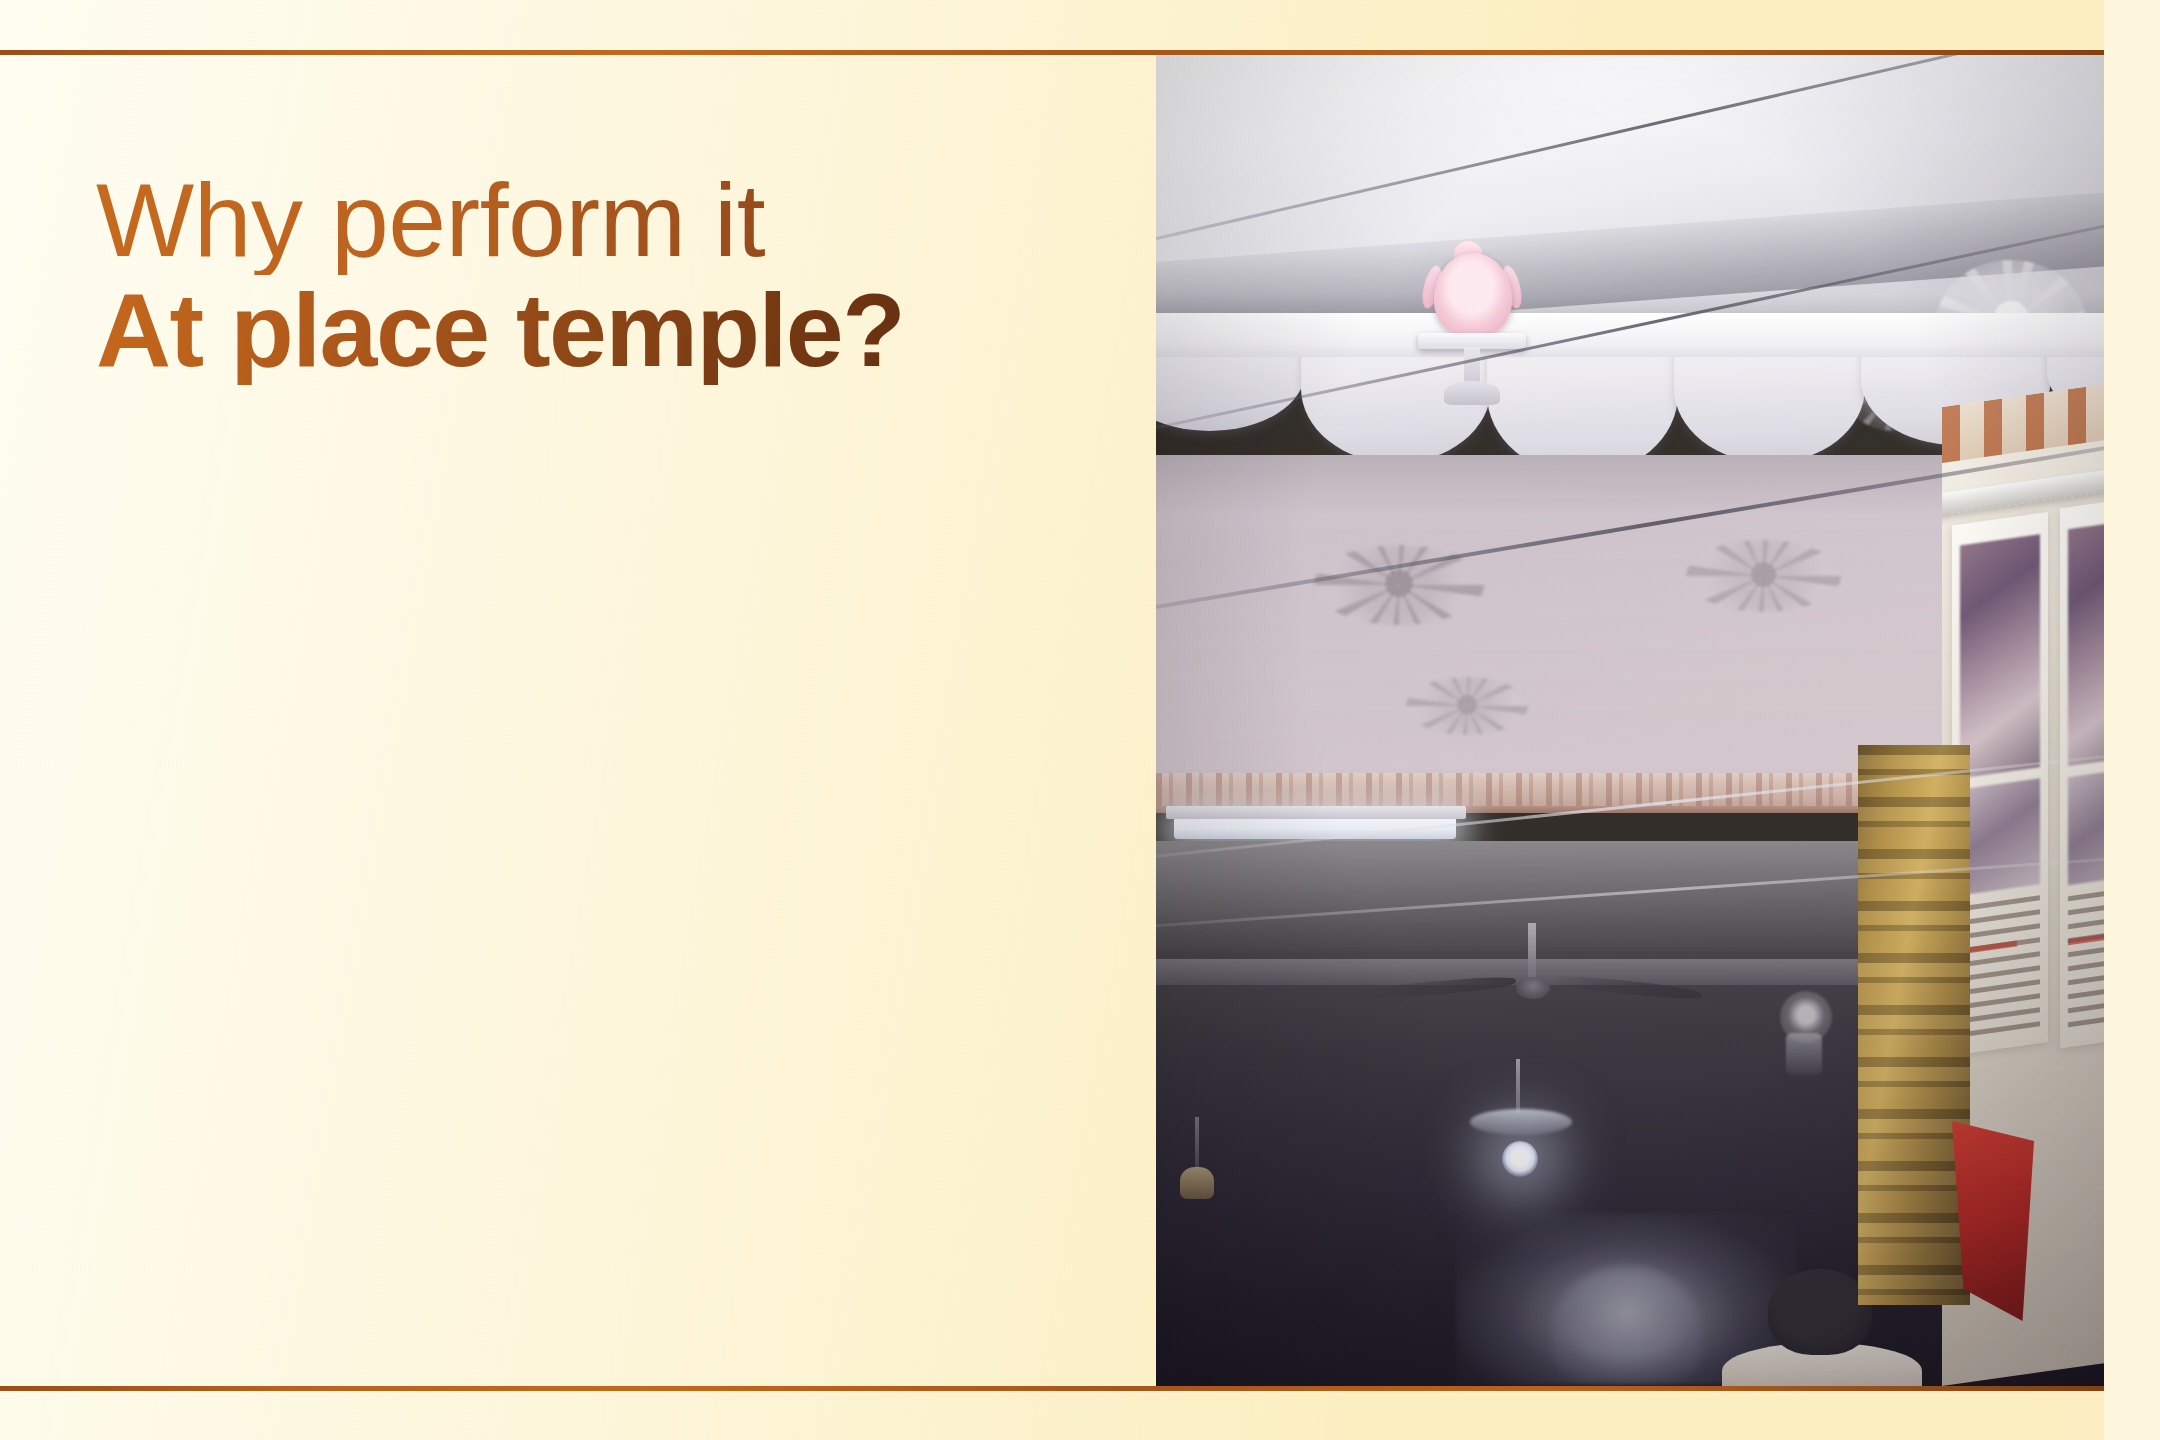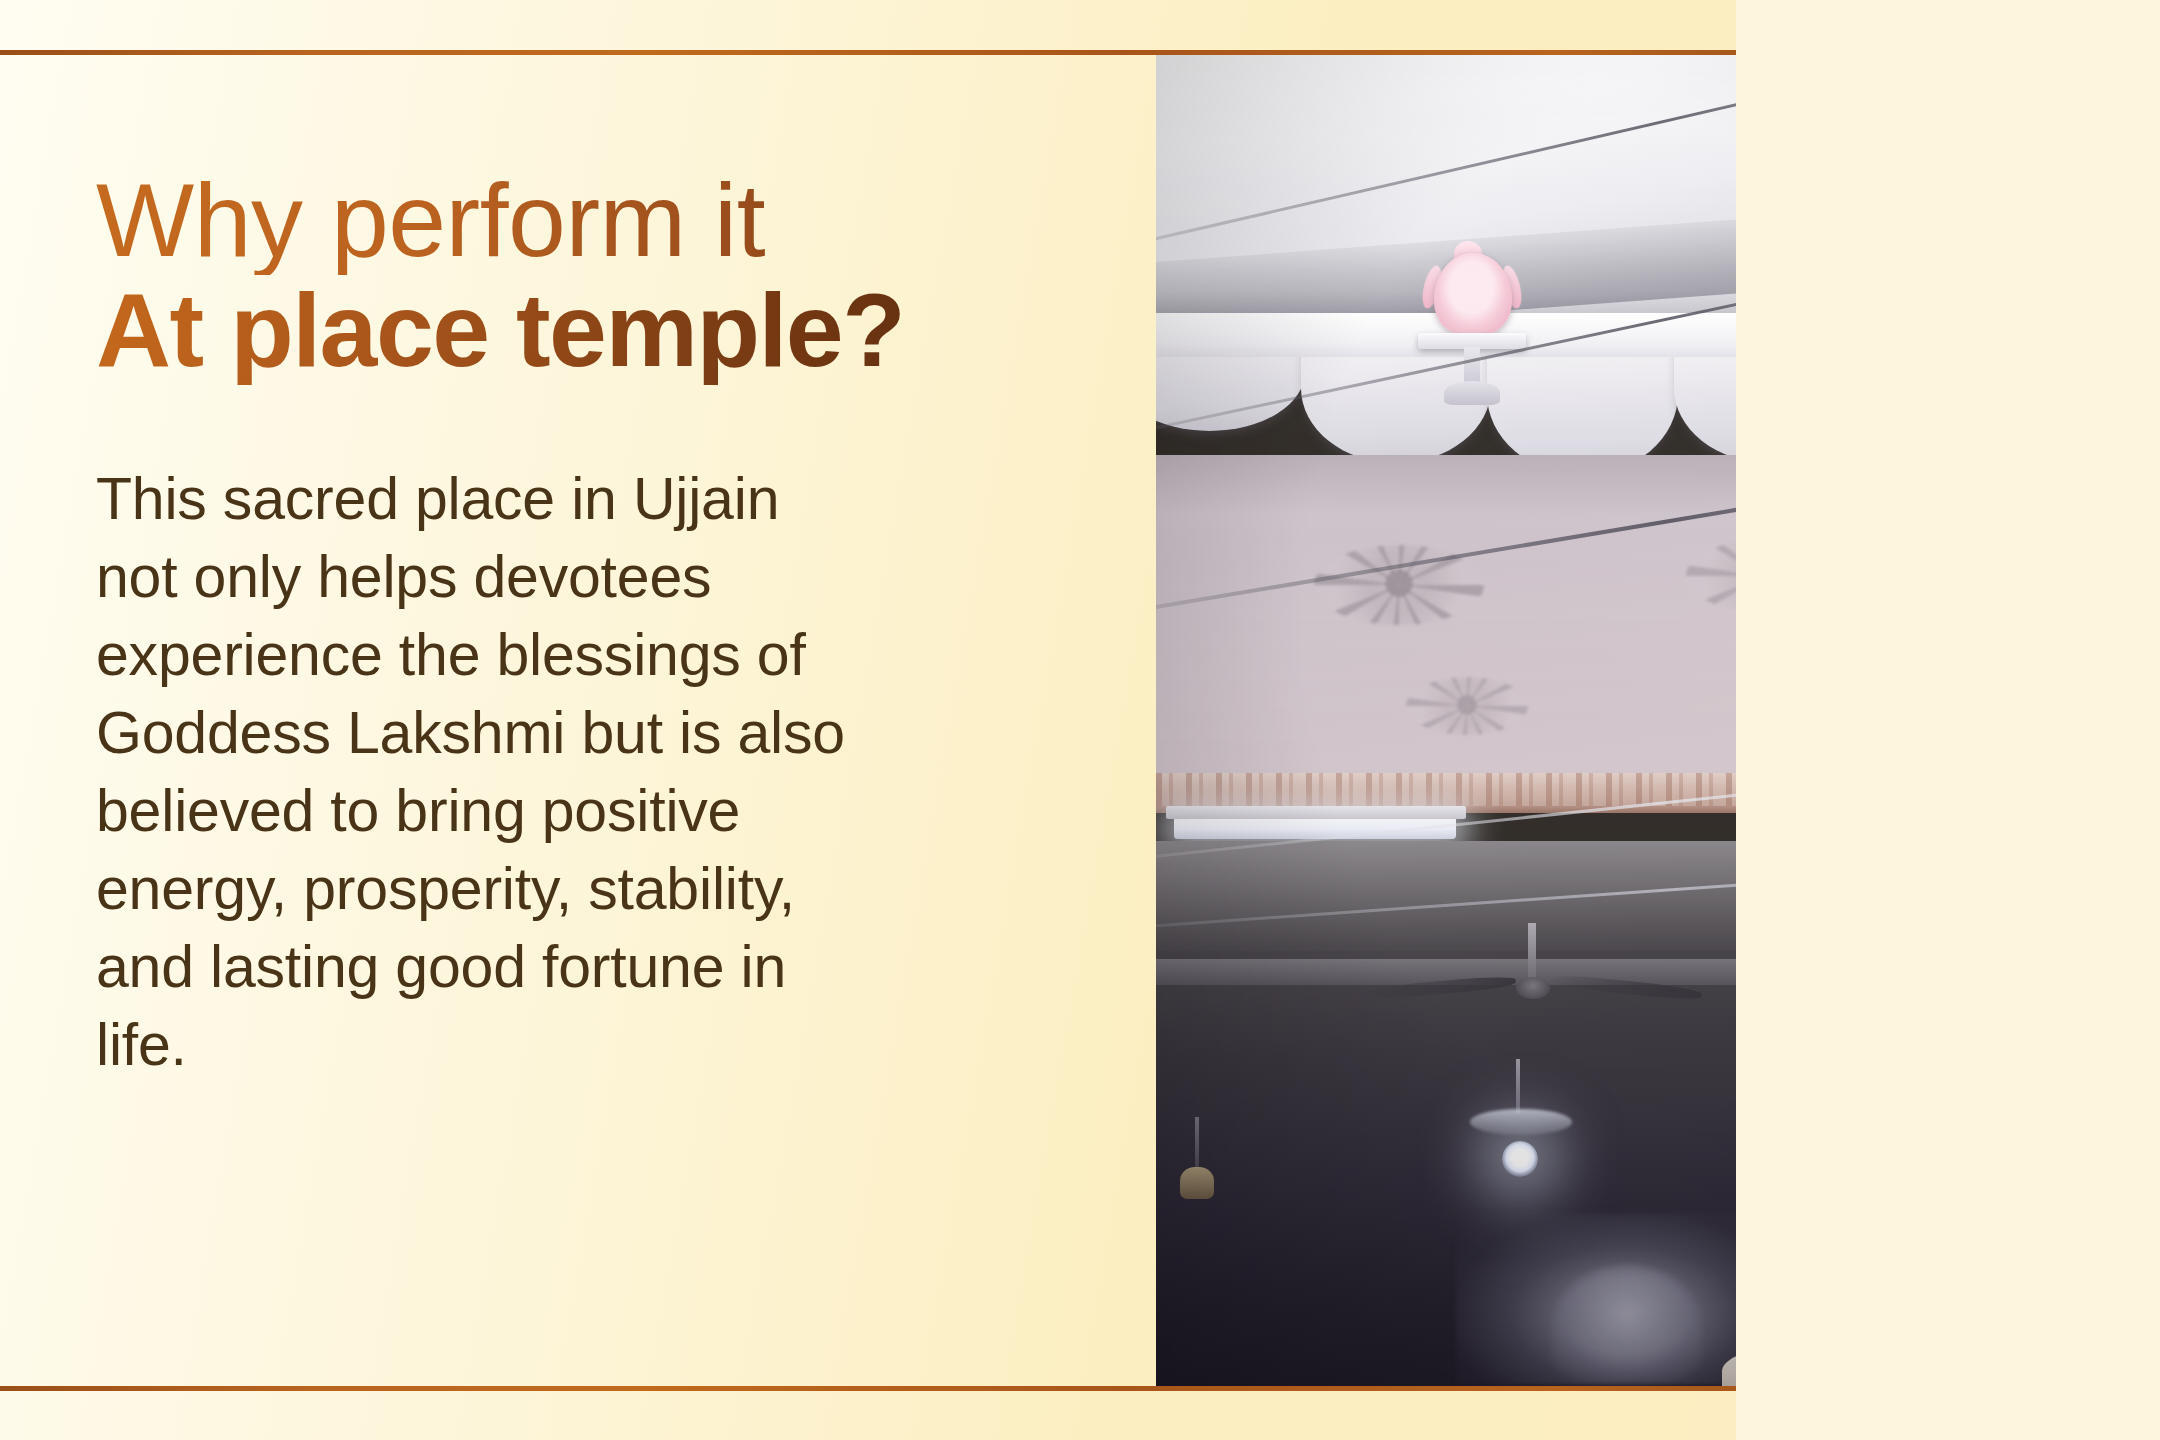--- a/index.html
+++ b/index.html
@@ -7,21 +7,21 @@
   html, body {
     width:2160px; height:1440px;
     overflow:hidden;
     font-family:"Liberation Sans", sans-serif;
     background:#fdf6dc;
   }
 
   
   .slide {
     position:relative;
-    width:1736px; height:1440px;
+    width:2104px; height:1440px;
     background:linear-gradient(100deg, #fffdf2 0%, #fdf5d8 38%, #fbeec0 70%, #fceec2 100%);
     overflow:hidden;
   }
 
   
   .rule {
     position:absolute; left:0; width:2160px; height:5px;
     background:linear-gradient(90deg,#9a4f18 0%, #b8641f 14%, #c06a1c 30%,
                                #a8551a 52%, #b8641f 72%, #8e4714 92%, #7d3d11 100%);
     z-index:6;
@@ -490,21 +490,20 @@
   <div class="rule rule--top"></div>
   <div class="rule rule--bottom"></div>
 
   <div class="text-panel">
 
     <div class="headline">
       <span class="headline__line headline__line--light">Why perform it</span>
       <span class="headline__line headline__line--bold">At place temple?</span>
     </div>
 
-    <p class="body-copy">This sacred place in Ujjain not only helps devotees experience the blessings of Goddess Lakshmi but is also believed to bring positive energy, prosperity, stability, and lasting good fortune in life.</p>
   </div>
 
   <div class="photo">
     <div class="photo__inner">
 
       <div class="ph-wall-top"></div>
       <div class="ph-beam"></div>
 
       <div class="ph-rosette ph-rosette--a"></div>
       <div class="ph-rosette ph-rosette--b"></div>

